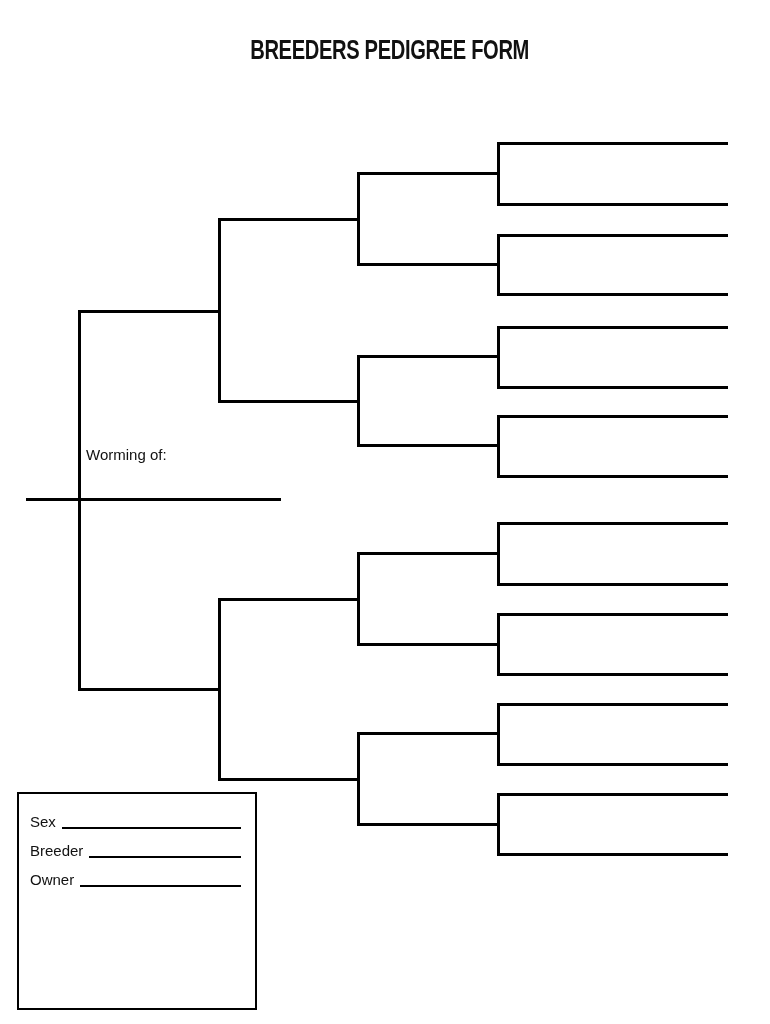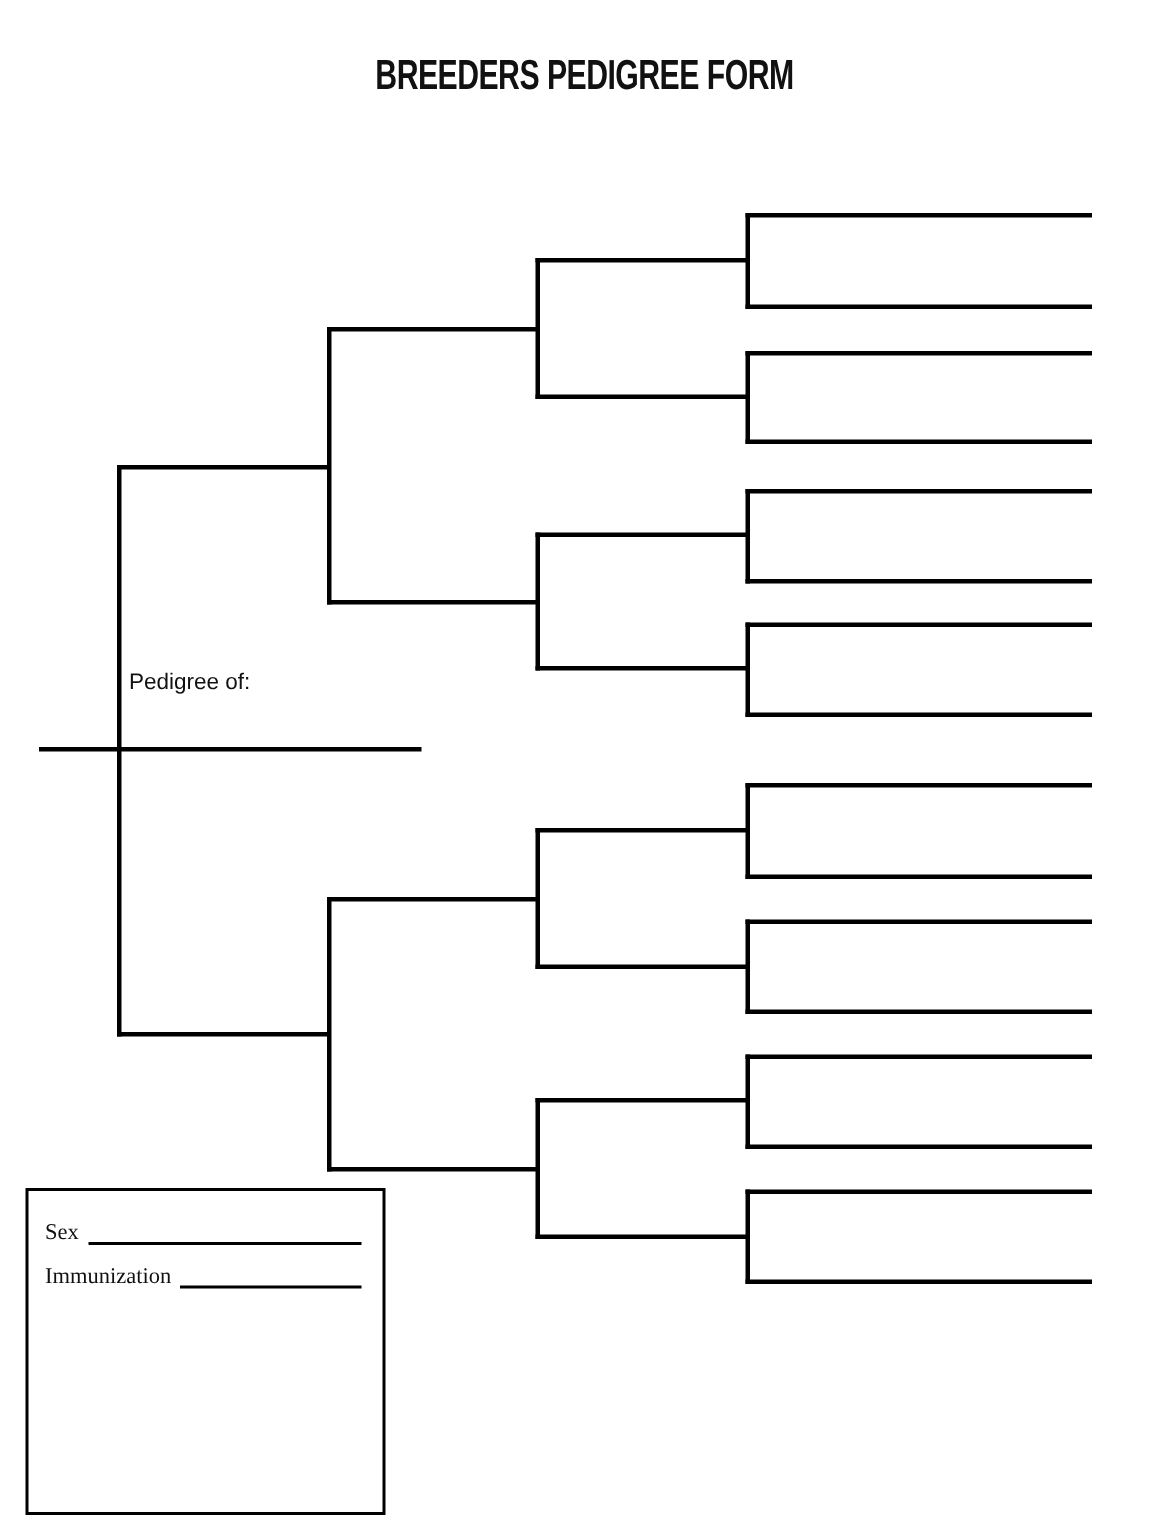--- a/index.html
+++ b/index.html
@@ -61,45 +61,44 @@
     top: 792px;
     width: 211px;
     height: 194px;
     border: 2px solid #000000;
     box-sizing: content-box;
     padding: 20px 14px 0 11px;
     background: #ffffff;
   }
   .info-row {
     display: flex;
-    align-items: center;
+    align-items: flex-start;
     height: 16px;
     margin-bottom: 13px;
-    font-family: Liberation Serif, serif;
   }
   .info-row .lbl {
     font-size: 15px;
     line-height: 16px;
     white-space: nowrap;
   }
   .info-row .fill {
     flex: 1;
     height: 13px;
     margin-left: 6px;
     border-bottom: 2px solid #000000;
   }
 </style>
 </head>
 <body>
 
 <h1 class="page-title"><span class="squeeze">BREEDERS PEDIGREE FORM</span></h1>
 
 <div>
 
-  <div class="subject-label">Pedigree of:</div>
+  <div class="subject-label">Worming of:</div>
   <div class="hl" style="left:26px;top:498px;width:255px;"></div>
 
   <div class="vl" style="left:78px;top:310px;height:381px;"></div>
   <div class="hl" style="left:78px;top:310px;width:142px;"></div>
   <div class="hl" style="left:78px;top:688px;width:142px;"></div>
 
   <div class="vl" style="left:218px;top:218px;height:185px;"></div>
   <div class="vl" style="left:218px;top:598px;height:183px;"></div>
   <div class="hl" style="left:218px;top:218px;width:141px;"></div>
   <div class="hl" style="left:218px;top:400px;width:141px;"></div>
@@ -145,16 +144,20 @@
   <div class="hl" style="left:497px;top:853px;width:231px;"></div>
 
 </div>
 
 <div class="info-box">
   <div class="info-row">
     <span class="lbl">Sex</span>
     <div class="fill"></div>
   </div>
   <div class="info-row">
-    <span class="lbl">Immunization</span>
+    <span class="lbl">Breeder</span>
+    <div class="fill"></div>
+  </div>
+  <div class="info-row">
+    <span class="lbl">Owner</span>
     <div class="fill"></div>
   </div>
 </div>
 
 </body></html>

